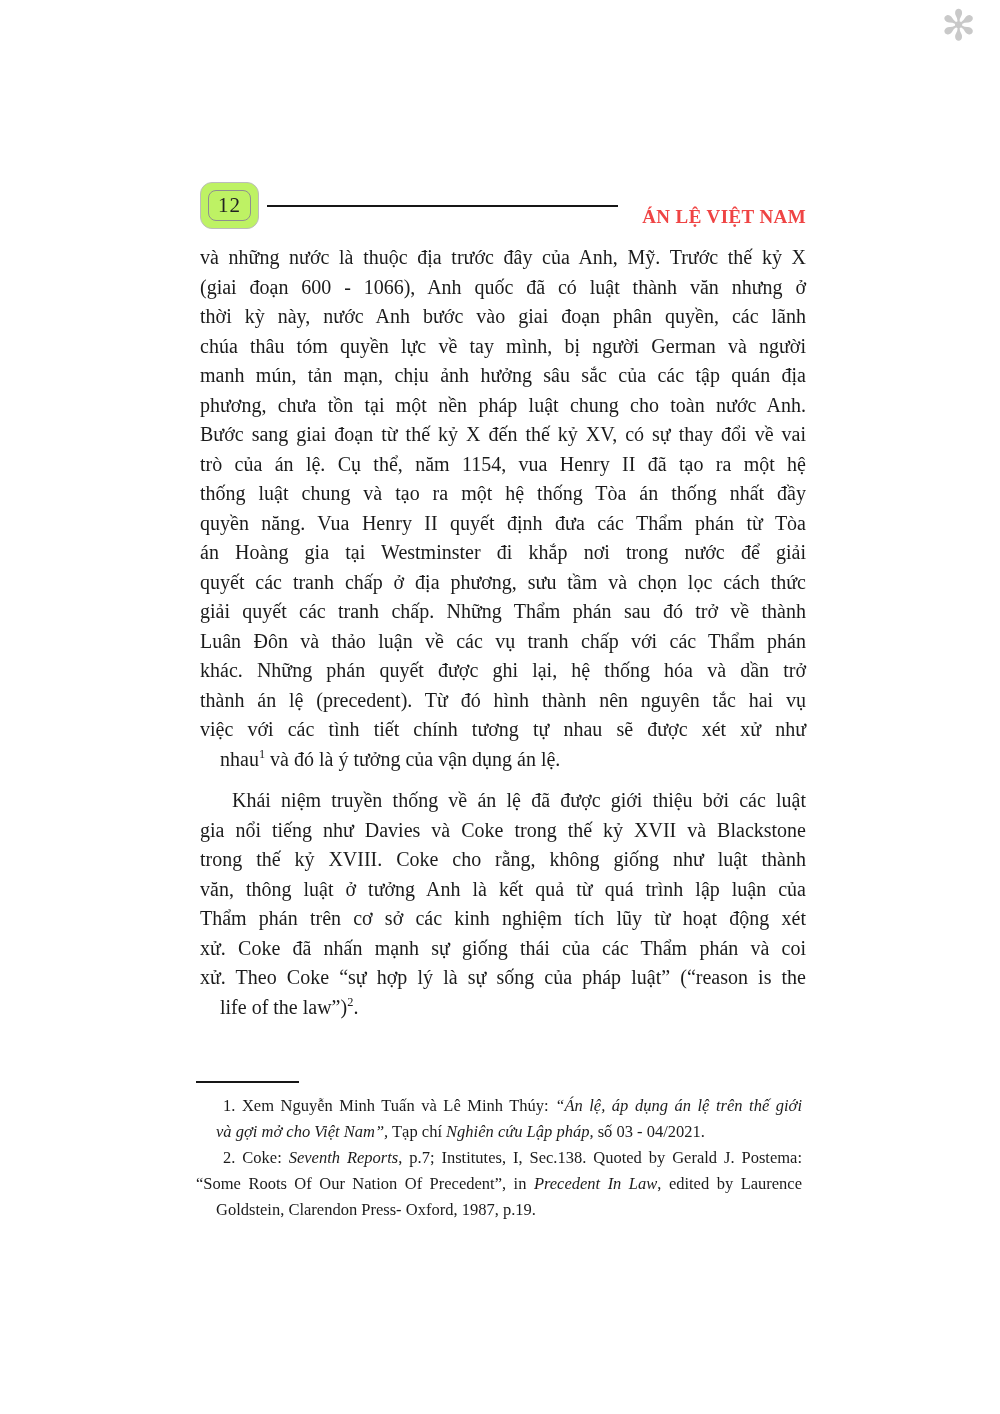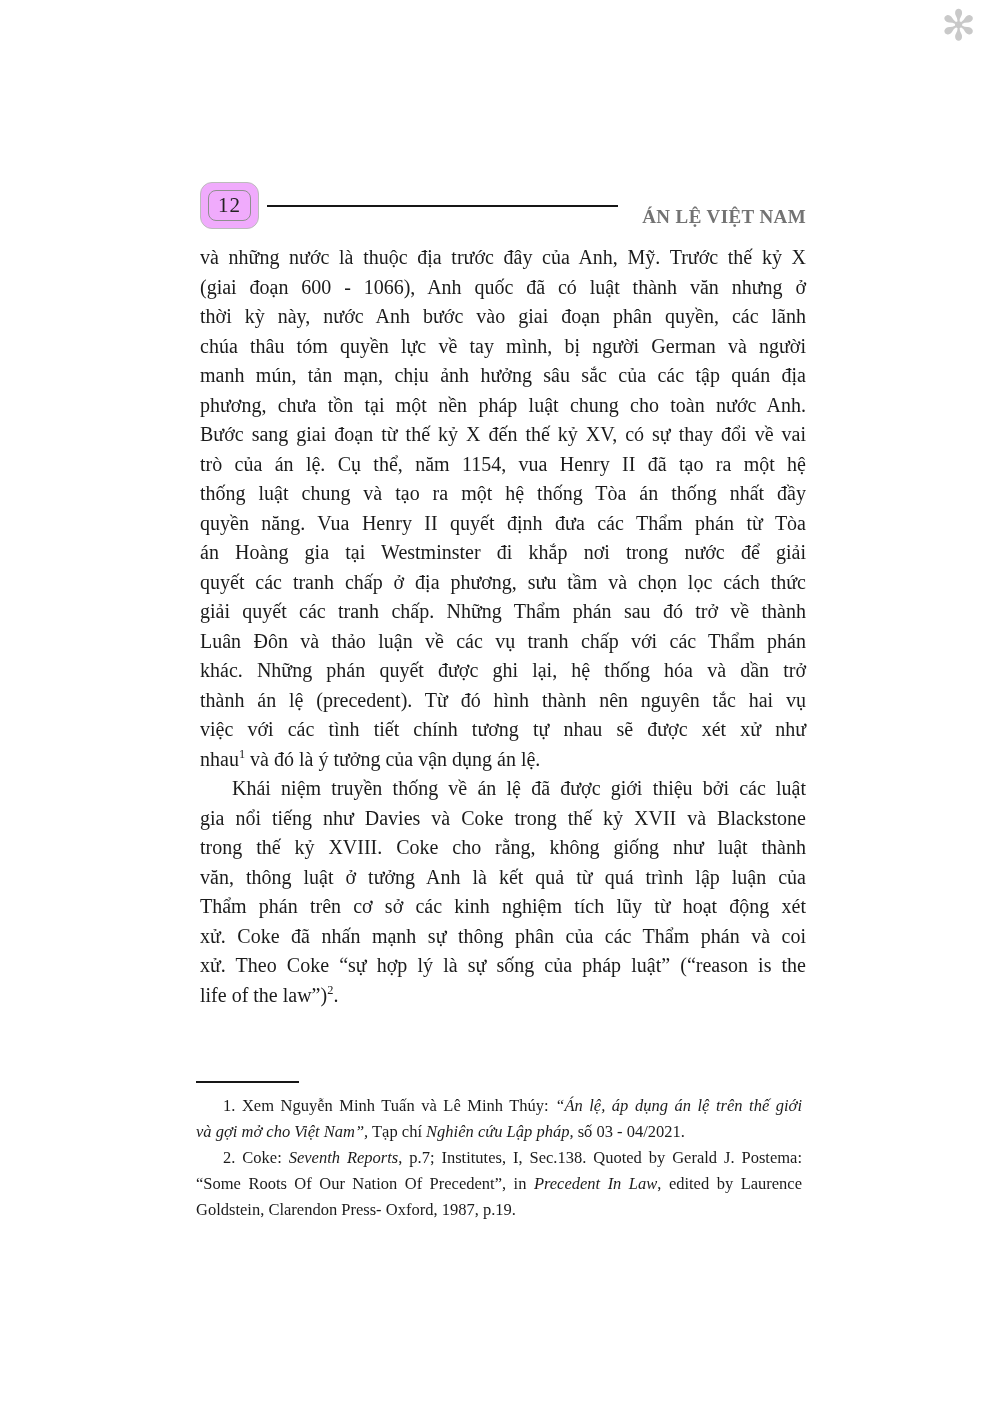--- a/index.html
+++ b/index.html
@@ -36,21 +36,21 @@
     align-items: center;
   }
   .pagenum-outer {
     flex: 0 0 auto;
     width: 59px;
     height: 47px;
     box-sizing: border-box;
     border: 1.5px solid #bcbcbc;
     border-radius: 12px;
     padding: 7px;
-    background: #f0abfc;
+    background: #bef264;
   }
   .pagenum-inner {
     width: 100%;
     height: 100%;
     box-sizing: border-box;
     border: 1.5px solid #8f8f8f;
     border-radius: 8px;
     display: flex;
     align-items: center;
     justify-content: center;
@@ -62,41 +62,42 @@
     background: #161616;
     margin-left: 8px;
     margin-right: 24px;
   }
   .header-title {
     flex: 0 0 auto;
     font-weight: bold;
     font-size: 19px;
     letter-spacing: 0.4px;
     white-space: nowrap;
-    color: #737373;
+    color: #ef4444;
     margin-top: 23px;
   }
 
   
   .bodytext {
     position: absolute;
     left: 200px;
     top: 243px;
     width: 606px;
     font-size: 20px;
     line-height: 29.5px;
   }
   .tline {
     text-align: justify;
     text-align-last: justify;
   }
   .tline.lastline {
     text-align-last: left;
+    margin-left: 20px;
   }
-  .para.indented .tline:first-child { text-indent: 32px; }
+  .para.indented .tline:first-child { text-indent: 32px; margin-top: 12px; }
   sup {
     font-size: 0.62em;
     vertical-align: super;
     line-height: 0;
   }
   .it { font-style: italic; }
 
   
   .footnotes {
     position: absolute;
@@ -151,21 +152,21 @@
         <div class="tline"><span>thành án lệ (precedent). Từ đó hình thành nên nguyên tắc hai vụ</span></div>
         <div class="tline"><span>việc với các tình tiết chính tương tự nhau sẽ được xét xử như</span></div>
         <div class="tline lastline"><span>nhau</span><sup>1</sup><span> và đó là ý tưởng của vận dụng án lệ.</span></div>
       </div>
     <div class="para indented">
         <div class="tline"><span>Khái niệm truyền thống về án lệ đã được giới thiệu bởi các luật</span></div>
         <div class="tline"><span>gia nổi tiếng như Davies và Coke trong thế kỷ XVII và Blackstone</span></div>
         <div class="tline"><span>trong thế kỷ XVIII. Coke cho rằng, không giống như luật thành</span></div>
         <div class="tline"><span>văn, thông luật ở tưởng Anh là kết quả từ quá trình lập luận của</span></div>
         <div class="tline"><span>Thẩm phán trên cơ sở các kinh nghiệm tích lũy từ hoạt động xét</span></div>
-        <div class="tline"><span>xử. Coke đã nhấn mạnh sự thông phân của các Thẩm phán và coi</span></div>
+        <div class="tline"><span>xử. Coke đã nhấn mạnh sự giống thái của các Thẩm phán và coi</span></div>
         <div class="tline"><span>xử. Theo Coke “sự hợp lý là sự sống của pháp luật” (“reason is the</span></div>
         <div class="tline lastline"><span>life of the law”)</span><sup>2</sup><span>.</span></div>
       </div>
   </div>
 
   <div class="footnotes">
     <div class="fn-rule"></div>
     <div class="footnote">
         <div class="tline"><span>1. Xem Nguyễn Minh Tuấn và Lê Minh Thúy: </span><span class="it">“Án lệ, áp dụng án lệ trên thế giới</span></div>
         <div class="tline lastline"><span class="it">và gợi mở cho Việt Nam”,</span><span> Tạp chí </span><span class="it">Nghiên cứu Lập pháp,</span><span> số 03 - 04/2021.</span></div>

